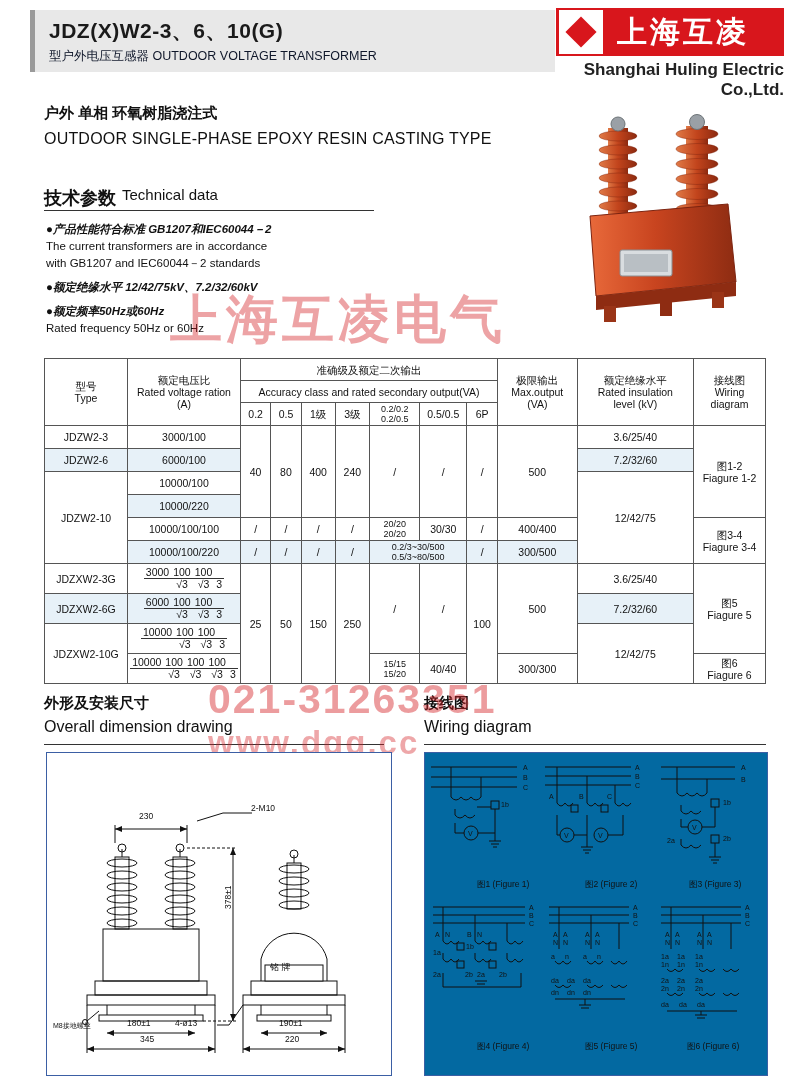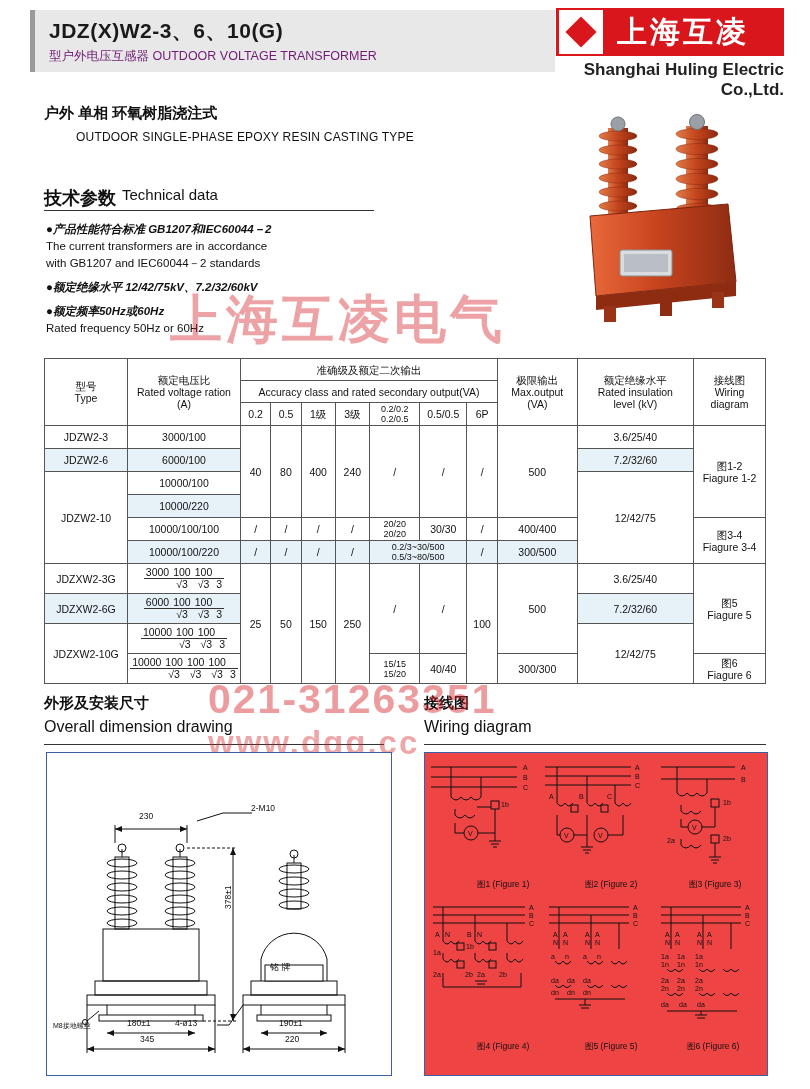--- a/index.html
+++ b/index.html
@@ -19,21 +19,21 @@
     position:absolute;left:30px;top:10px;width:520px;height:62px;
     background:#e8e8e8;
     border-left:5px solid #9a9a9a;
   }
   .header-title{
     position:absolute;left:14px;top:7px;
     font-size:21px;font-weight:bold;letter-spacing:.5px;color:#1a1a1a;
   }
   .header-sub{
     position:absolute;left:14px;top:38px;
-    font-size:12.5px;color:#701a75;
+    font-size:12.5px;color:#0f172a;
   }
   .logo-wrap{
     position:absolute;left:556px;top:8px;width:228px;height:48px;
     background:#d8161c;
     display:flex;align-items:center;
   }
   .logo-diamond{
     width:44px;height:44px;margin-left:3px;
     background:#ffffff;
     display:flex;align-items:center;justify-content:center;
@@ -43,21 +43,21 @@
   }
   .logo-cn{
     color:#fff;font-size:30px;font-weight:bold;margin-left:14px;letter-spacing:3px;
   }
   .logo-en{
     position:absolute;left:556px;top:60px;width:228px;
     text-align:right;font-size:17px;color:#222;font-weight:bold;
   }
   
   .ti-cn{position:absolute;left:44px;top:104px;font-size:15px;font-weight:bold;}
-  .ti-en{position:absolute;left:44px;top:130px;font-size:12px;letter-spacing:.2px;margin-left:32px;}
+  .ti-en{position:absolute;left:44px;top:130px;font-size:16px;letter-spacing:.2px;}
   .td-cn{position:absolute;left:44px;top:186px;font-size:18px;font-weight:bold;}
   .td-en{position:absolute;left:122px;top:186px;font-size:15px;}
   .td-rule{position:absolute;left:44px;top:210px;width:330px;height:1px;background:#333;}
   .bullets{position:absolute;left:46px;top:222px;width:340px;font-size:11.5px;line-height:15px;}
   .bullets p{margin:0 0 2px 0;}
   .bullets .grp{margin-bottom:9px;}
   .bullets .b-cn{font-weight:bold;font-size:11.5px;font-style:italic;}
   
   .photo{
     position:absolute;left:560px;top:100px;width:230px;height:240px;
@@ -107,21 +107,21 @@
   .sec-r-en{position:absolute;left:424px;top:718px;font-size:16px;}
   .sec-l-rule{position:absolute;left:44px;top:744px;width:340px;height:1px;background:#333;}
   .sec-r-rule{position:absolute;left:424px;top:744px;width:342px;height:1px;background:#333;}
   
   .panel-l{
     position:absolute;left:46px;top:752px;width:344px;height:322px;
     border:1px solid #3b5fa4;background:#fff;
   }
   .panel-r{
     position:absolute;left:424px;top:752px;width:342px;height:322px;
-    border:1px solid #3b5fa4;background:#ef4444;
+    border:1px solid #3b5fa4;background:#0369a1;
   }
   .dim-label{position:absolute;font-size:8.5px;color:#111;}
   svg{display:block;}
 </style>
 </head>
 <body>
 
 <div class="header">
   <div class="header-left">
     <div class="header-title">JDZ(X)W2-3、6、10(G)</div>

